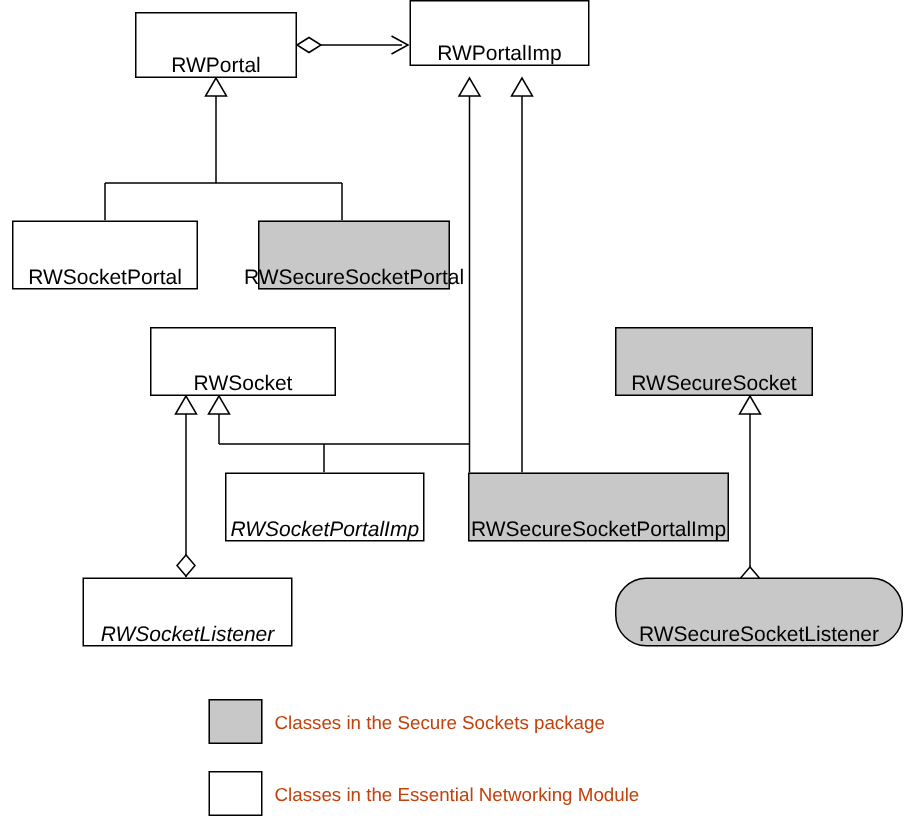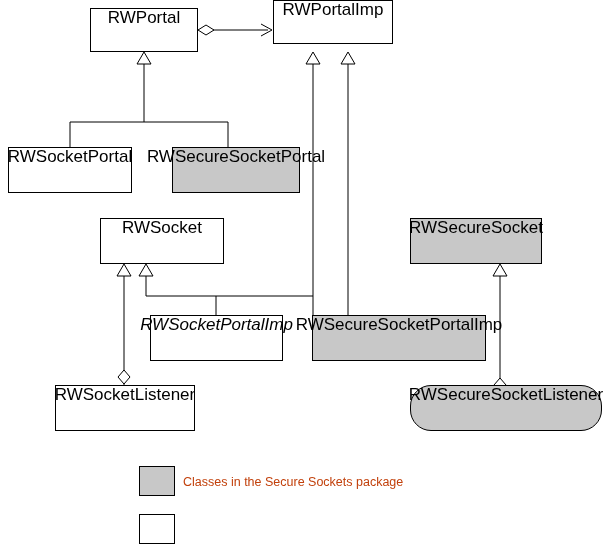--- a/index.html
+++ b/index.html
@@ -16,23 +16,23 @@
     height: 558px;
     background: #ffffff;
     overflow: hidden;
   }
   .node {
     position: absolute;
     box-sizing: border-box;
     border: 1px solid #000000;
     background: #ffffff;
     display: flex;
-    align-items: flex-start;
+    align-items: flex-end;
     justify-content: center;
-    font-size: 17px;
+    font-size: 14px;
     color: #000000;
     text-align: center;
     line-height: 1.1;
     white-space: nowrap;
   }
   .node.shaded {
     background: #c8c8c8;
   }
   .legend-box {
     position: absolute;
@@ -114,25 +114,26 @@
   </div>
   <div class="node shaded" style="left:410px; top:218px; width:132px; height:46px;">
     <span>RWSecureSocket</span>
   </div>
   <div class="node" style="left:150px; top:315px; width:133px; height:46px;font-style:italic;">
     <span>RWSocketPortalImp</span>
   </div>
   <div class="node shaded" style="left:312px; top:315px; width:174px; height:46px;">
     <span>RWSecureSocketPortalImp</span>
   </div>
-  <div class="node" style="left:55px; top:385px; width:140px; height:46px;">
+  <div class="node" style="left:55px; top:385px; width:140px; height:46px;font-style:italic;">
     <span>RWSocketListener</span>
   </div>
   <div class="node shaded" style="left:410px; top:385px; width:192px; height:46px;border-radius:21px;">
     <span>RWSecureSocketListener</span>
   </div>
 
   <div class="legend-box shaded" style="left:139px; top:466px; width:36px; height:30px;"></div>
   <div class="legend-label" style="left:183px; top:475px;">Classes in the Secure Sockets package</div>
 
   <div class="legend-box" style="left:139px; top:514px; width:36px; height:30px;"></div>
+  <div class="legend-label" style="left:183px; top:523px;">Classes in the  Essential  Networking Module</div>
 
 </div>
 
 </body></html>

